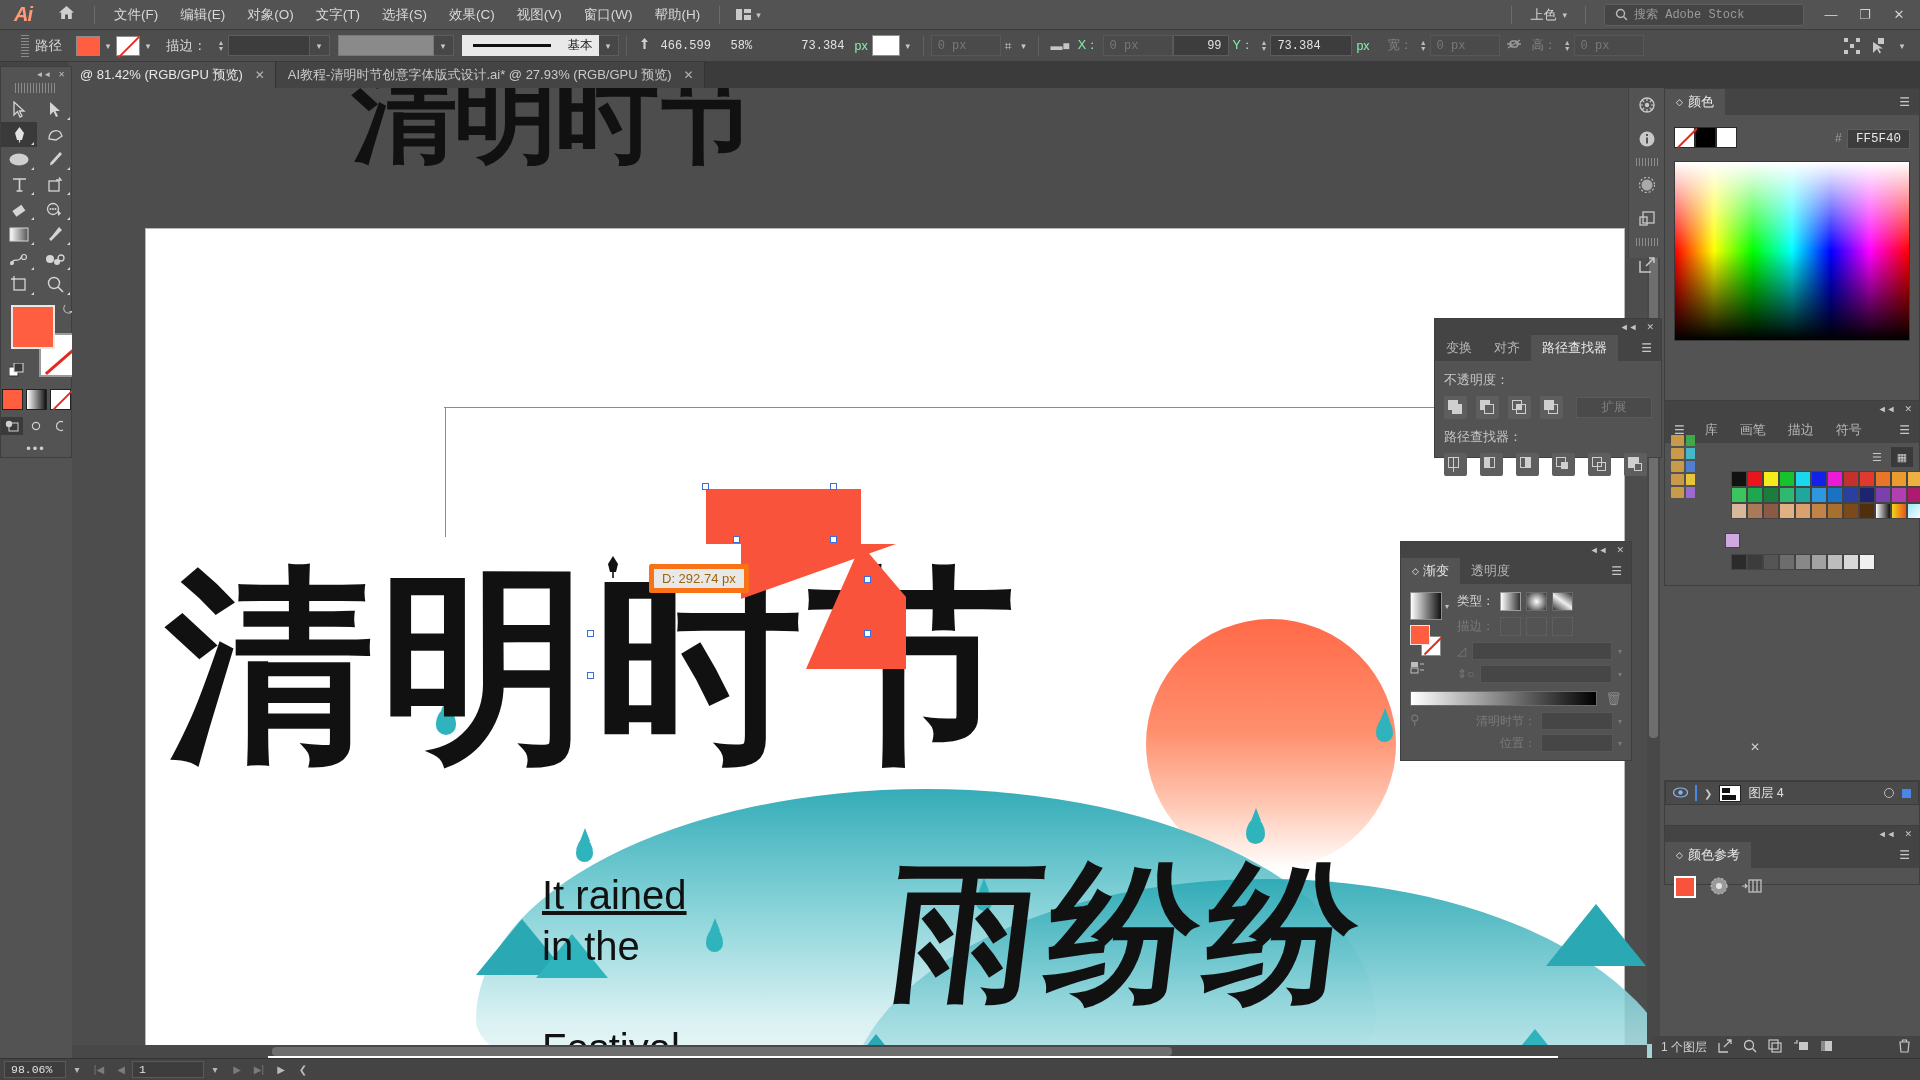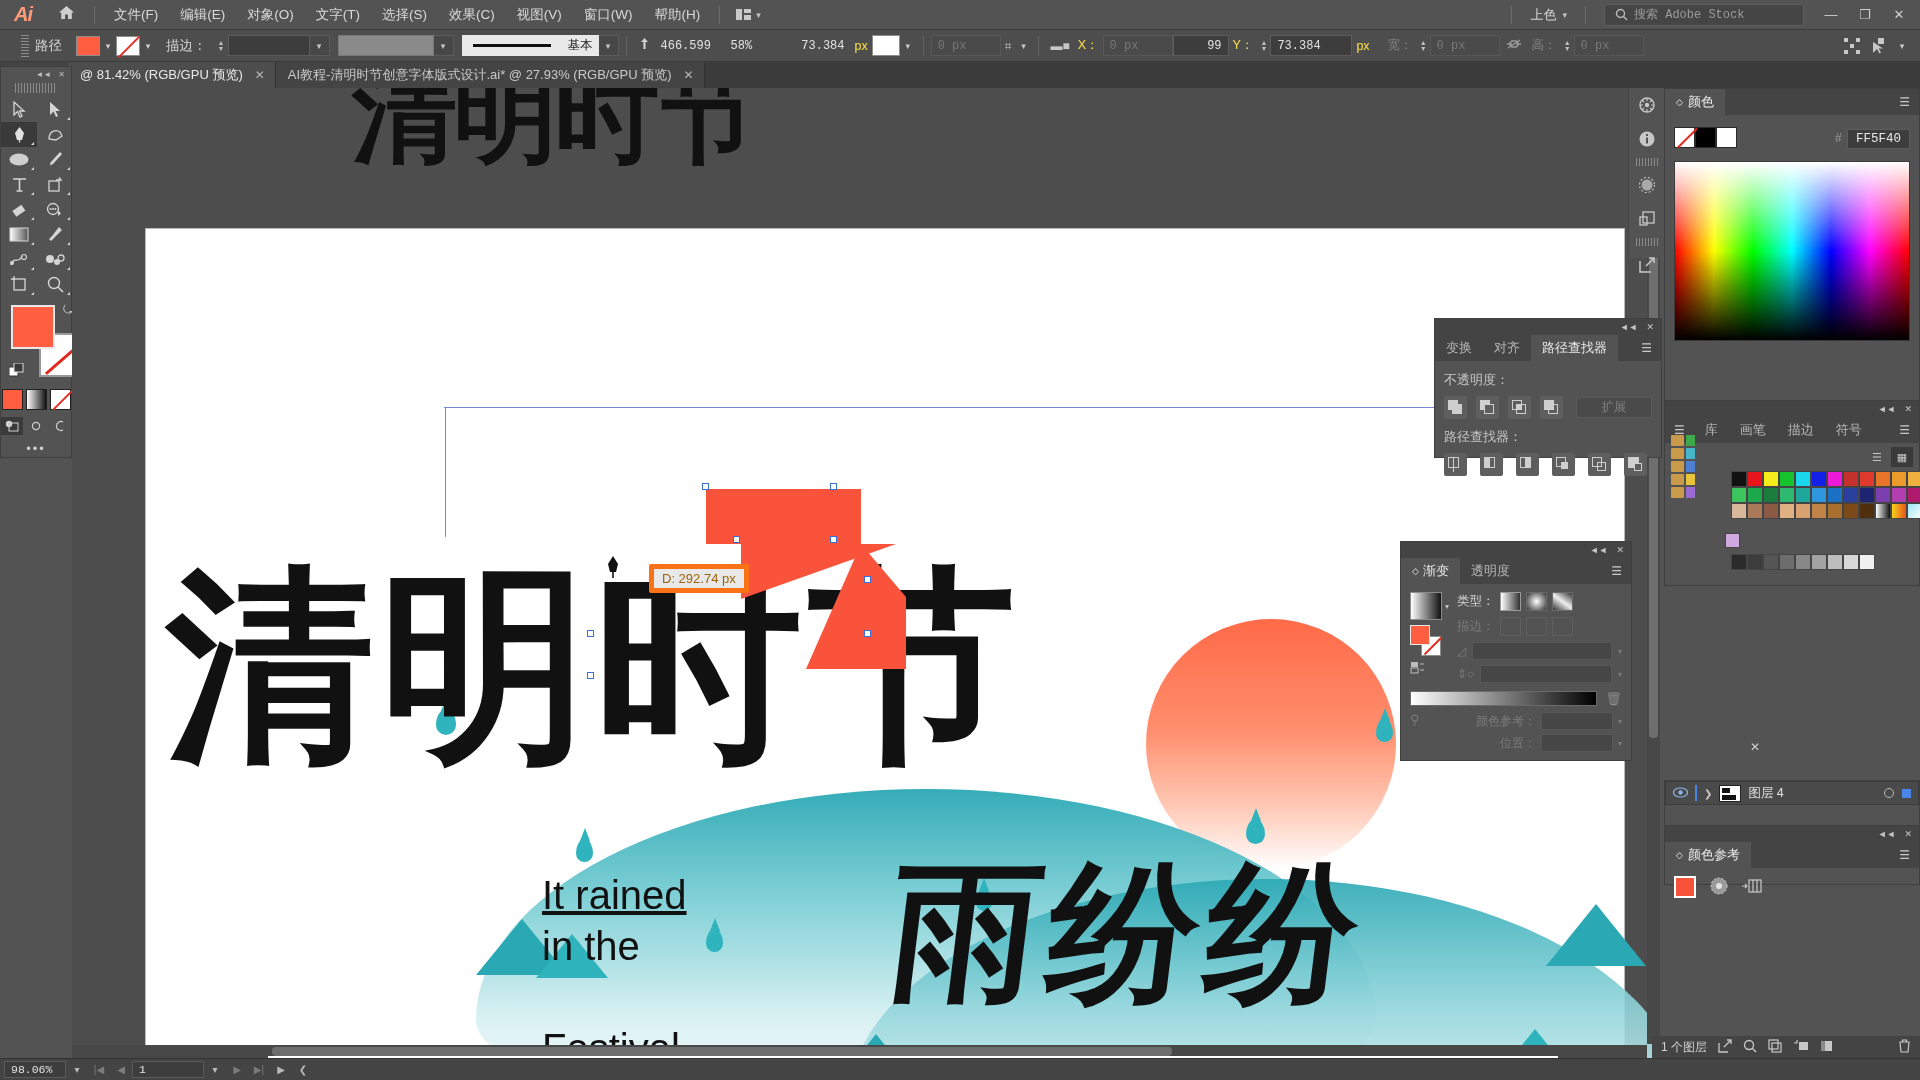--- a/index.html
+++ b/index.html
@@ -74,21 +74,21 @@
   .field.w96 { width:96px; }
   .combo { display:flex; align-items:center; }
   .combo .dd { width:20px;height:21px;background:#474747;border:1px solid #5c5c5c;
      border-left:none;display:flex;align-items:center;justify-content:center;font-size:9px;color:#c8c8c8;}
   .strokeprev { width:100px;height:21px;background:#e9e9e9;display:flex;align-items:center;
      justify-content:center;}
   .strokeprev .ln{width:78px;height:3px;background:#111;}
   .stroke-name{background:#e9e9e9;color:#222;height:21px;display:flex;align-items:center;
      padding:0 6px;font-size:12.5px;}
   .mini-ico{color:#c6c6c6;font-size:12px;padding:0 4px;white-space:nowrap;}
-  .lbl-small{color:#fde047;font-size:12.5px;padding:0 4px;white-space:nowrap;}
+  .lbl-small{color:#86efac;font-size:12.5px;padding:0 4px;white-space:nowrap;}
   .lbl-small.dim{color:#868686;}
   .white-sw{width:28px;height:21px;background:#fff;border:1px solid #8d8d8d;}
   .cb-right{margin-left:auto;display:flex;align-items:center;gap:3px;padding-right:10px;}
   .icon-btn{width:24px;height:22px;display:flex;align-items:center;justify-content:center;color:#c8c8c8;}
 
   
   .tabbar{position:absolute;left:0;top:62px;width:1920px;height:26px;background:#3b3b3b;
      display:flex;align-items:flex-end;}
   .tabbar .tb-pad{width:68px;height:26px;background:#444;}
   .doctab{height:26px;display:flex;align-items:center;padding:0 10px 0 12px;gap:12px;
@@ -813,21 +813,21 @@
       </div>
     </div>
     <div style="display:flex;align-items:center;gap:8px;padding:0 9px;">
       <div style="flex:1;height:15px;background:linear-gradient(90deg,#fff,#000);border:1px solid #6a6a6a;"></div>
       <span style="color:#8d8d8d;font-size:13px;">🗑</span>
     </div>
     <div style="padding:6px 9px 0;display:flex;gap:8px;align-items:flex-start;opacity:.55;">
       <span style="color:#9a9a9a;font-size:13px;">⚲</span>
       <div style="flex:1;">
         <div style="display:flex;align-items:center;gap:5px;margin-bottom:4px;justify-content:flex-end;">
-          <span style="color:#9a9a9a;font-size:12px;">颜色参考：</span>
+          <span style="color:#9a9a9a;font-size:12px;">清明时节：</span>
           <div class="field" style="width:72px;height:18px;"></div>
           <span style="font-size:8px;color:#9a9a9a;">▾</span>
         </div>
         <div style="display:flex;align-items:center;gap:5px;justify-content:flex-end;">
           <span style="color:#9a9a9a;font-size:12px;">位置：</span>
           <div class="field" style="width:72px;height:18px;"></div>
           <span style="font-size:8px;color:#9a9a9a;">▾</span>
         </div>
       </div>
     </div>

